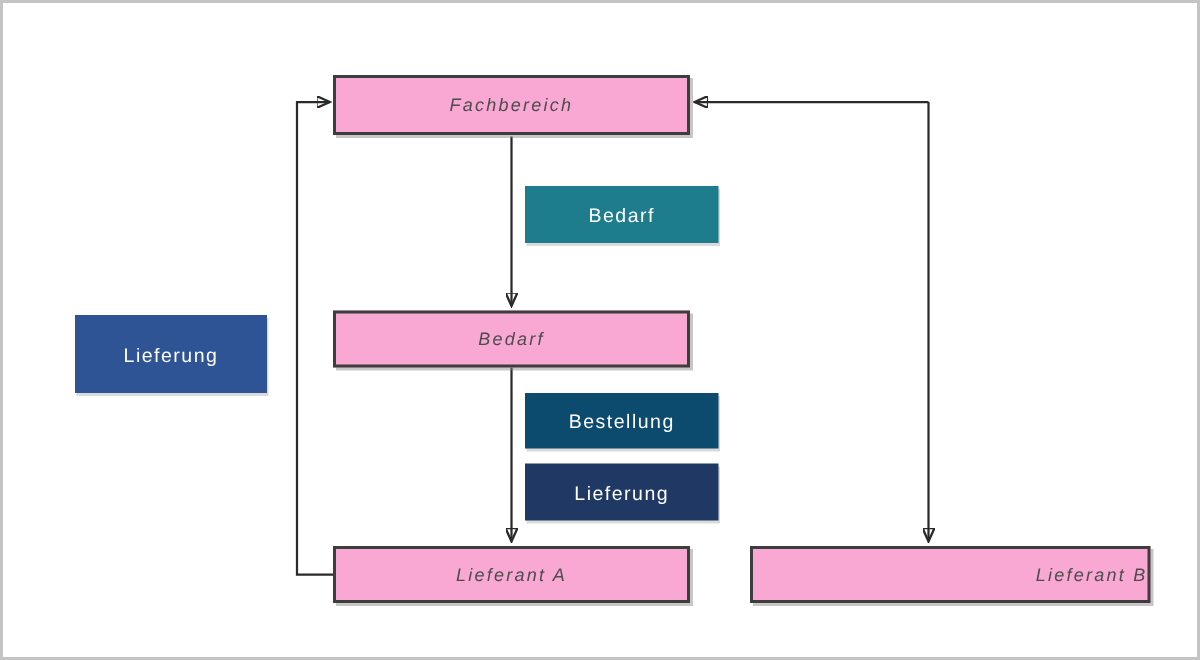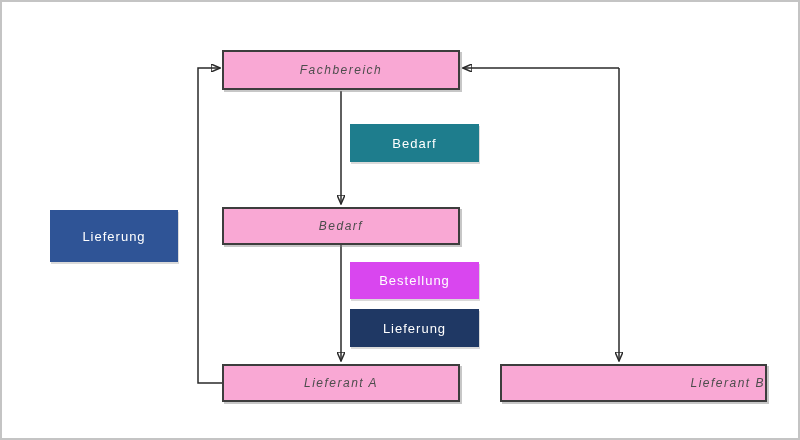--- a/index.html
+++ b/index.html
@@ -96,21 +96,21 @@
   </div>
 
   <div class="node node-lieferant-b">
     <span>Lieferant B</span>
   </div>
 
   <div class="flow-label flow-bedarf" style="background-color: rgb(30, 125, 141);">
     <span>Bedarf</span>
   </div>
 
-  <div class="flow-label flow-bestellung" style="background-color: #d946ef;">
+  <div class="flow-label flow-bestellung" style="background-color: #0c4a6e;">
     <span>Bestellung</span>
   </div>
 
   <div class="flow-label flow-bezahlung" style="background-color: rgb(31, 56, 100);">
     <span>Lieferung</span>
   </div>
 
   <div class="flow-label flow-lieferung" style="background-color: rgb(47, 84, 150);">
     <span>Lieferung</span>
   </div>

